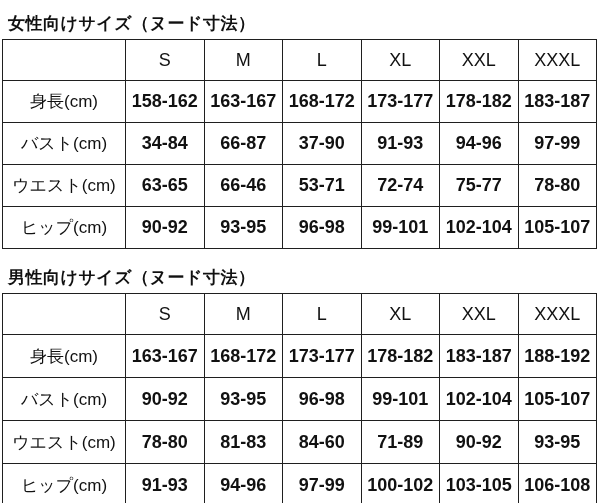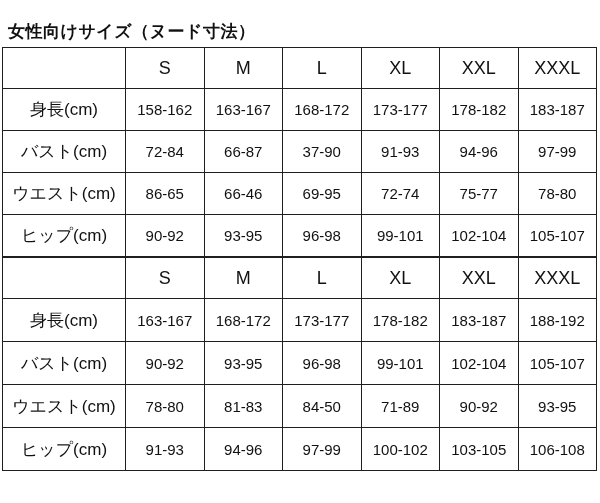--- a/index.html
+++ b/index.html
@@ -8,21 +8,21 @@
     height: 503px;
     background: #ffffff;
     color: #111111;
     font-family: "Liberation Sans", "DejaVu Sans", sans-serif;
     overflow: hidden;
   }
   .title {
     font-size: 17px;
     font-weight: bold;
     margin: 0;
-    padding: 20px 0 4px 8px;
+    padding: 12px 0 4px 8px;
     letter-spacing: 0.5px;
     white-space: nowrap;
   }
   .section-men .title { padding-top: 17px; }
   table.size-table {
     border-collapse: collapse;
     table-layout: fixed;
     width: 595px;
     margin-left: 2px;
   }
@@ -35,22 +35,22 @@
     white-space: nowrap;
   }
   .size-table col.label-col { width: 123px; }
   .size-table thead th {
     height: 40px;
     font-size: 18px;
     font-weight: normal;
   }
   .size-table tbody td {
     height: 41px;
-    font-size: 15px;
-    font-weight: normal;
+    font-size: 18px;
+    font-weight: bold;
   }
   .section-men .size-table tbody td { height: 42px; }
   .size-table td.row-label {
     font-weight: normal;
     font-size: 17px;
   }
 </style>
 </head>
 <body>
 
@@ -82,50 +82,51 @@
         <td class="row-label">身長(cm)</td>
         <td>158-162</td>
         <td>163-167</td>
         <td>168-172</td>
         <td>173-177</td>
         <td>178-182</td>
         <td>183-187</td>
       </tr>
       <tr>
         <td class="row-label">バスト(cm)</td>
-        <td>72-84</td>
+        <td>34-84</td>
         <td>66-87</td>
         <td>37-90</td>
         <td>91-93</td>
         <td>94-96</td>
         <td>97-99</td>
       </tr>
       <tr>
         <td class="row-label">ウエスト(cm)</td>
-        <td>86-65</td>
+        <td>63-65</td>
         <td>66-46</td>
-        <td>69-95</td>
+        <td>53-71</td>
         <td>72-74</td>
         <td>75-77</td>
         <td>78-80</td>
       </tr>
       <tr>
         <td class="row-label">ヒップ(cm)</td>
         <td>90-92</td>
         <td>93-95</td>
         <td>96-98</td>
         <td>99-101</td>
         <td>102-104</td>
         <td>105-107</td>
       </tr>
     </tbody>
   </table>
 </section>
 
 <section class="size-section section-men">
+  <h2 class="title">男性向けサイズ（ヌード寸法）</h2>
   <table class="size-table">
     <colgroup>
       <col class="label-col">
         <col>
         <col>
         <col>
         <col>
         <col>
         <col>
     </colgroup>
@@ -156,21 +157,21 @@
         <td>93-95</td>
         <td>96-98</td>
         <td>99-101</td>
         <td>102-104</td>
         <td>105-107</td>
       </tr>
       <tr>
         <td class="row-label">ウエスト(cm)</td>
         <td>78-80</td>
         <td>81-83</td>
-        <td>84-50</td>
+        <td>84-60</td>
         <td>71-89</td>
         <td>90-92</td>
         <td>93-95</td>
       </tr>
       <tr>
         <td class="row-label">ヒップ(cm)</td>
         <td>91-93</td>
         <td>94-96</td>
         <td>97-99</td>
         <td>100-102</td>

